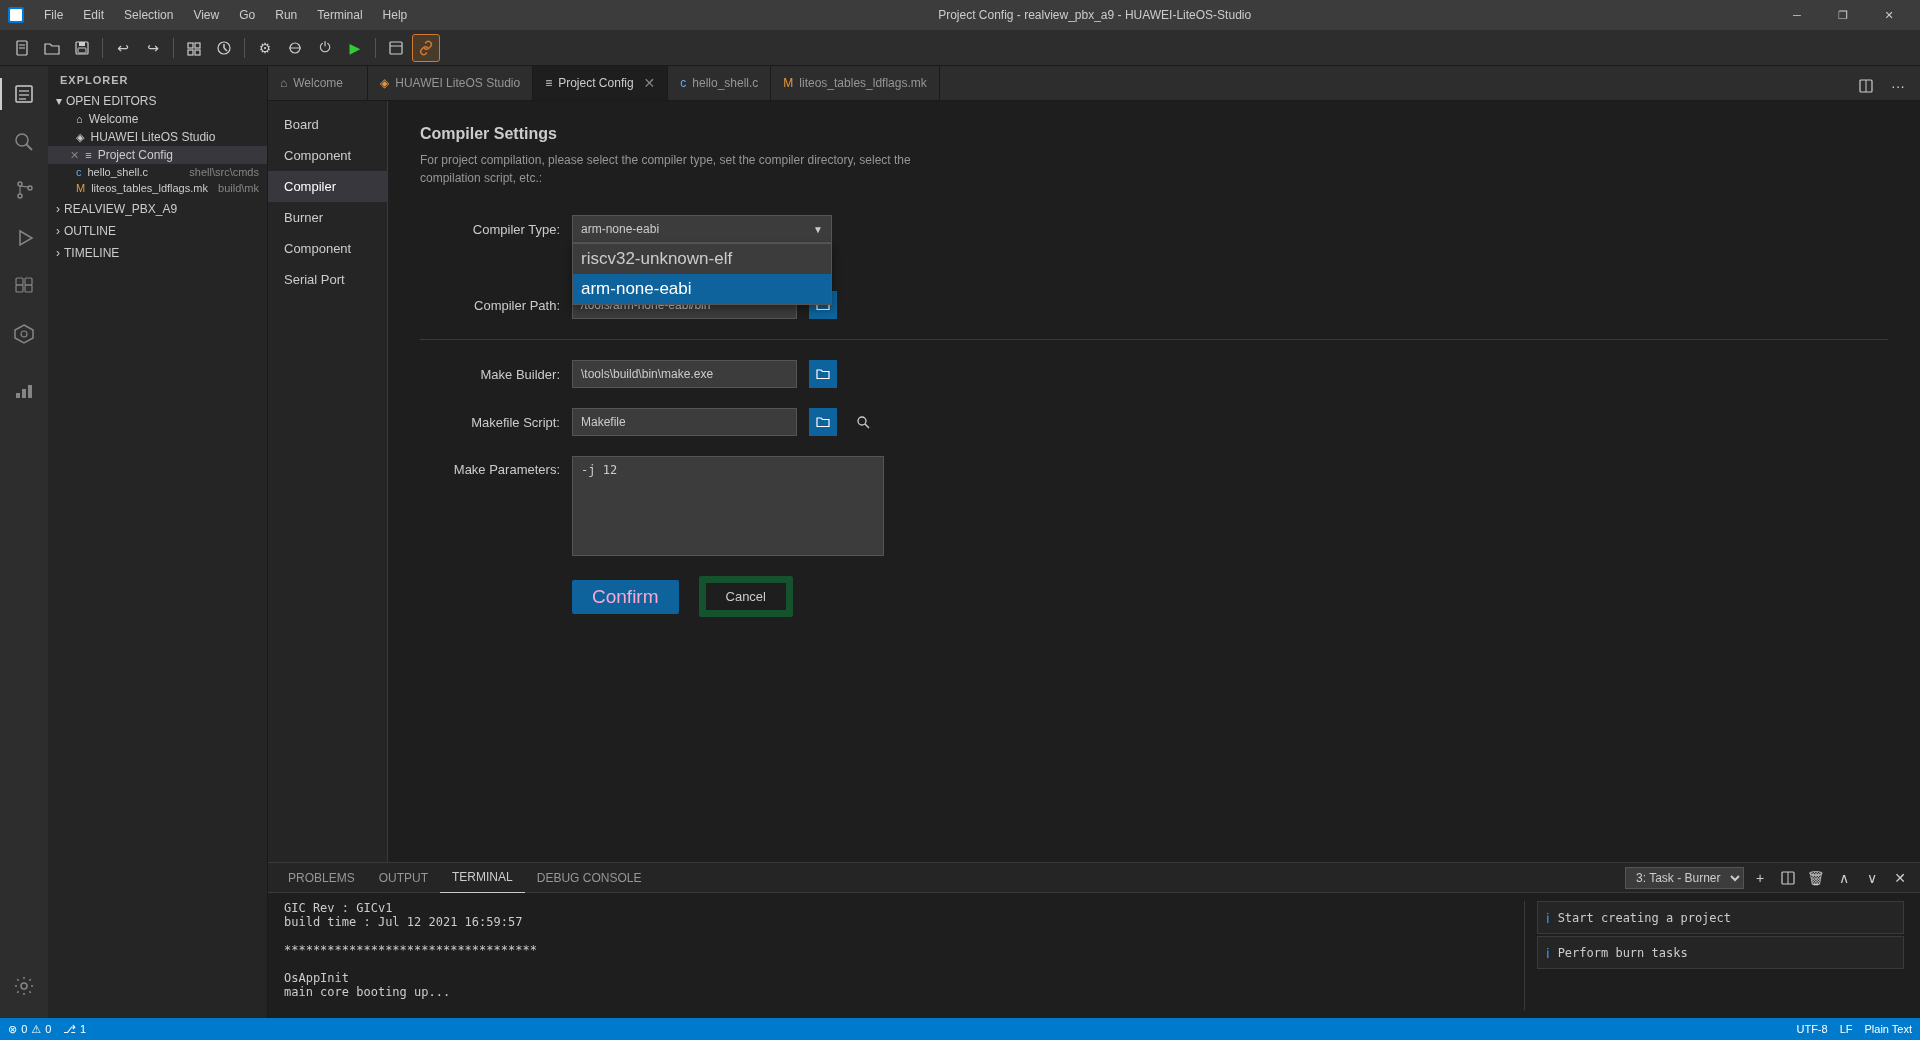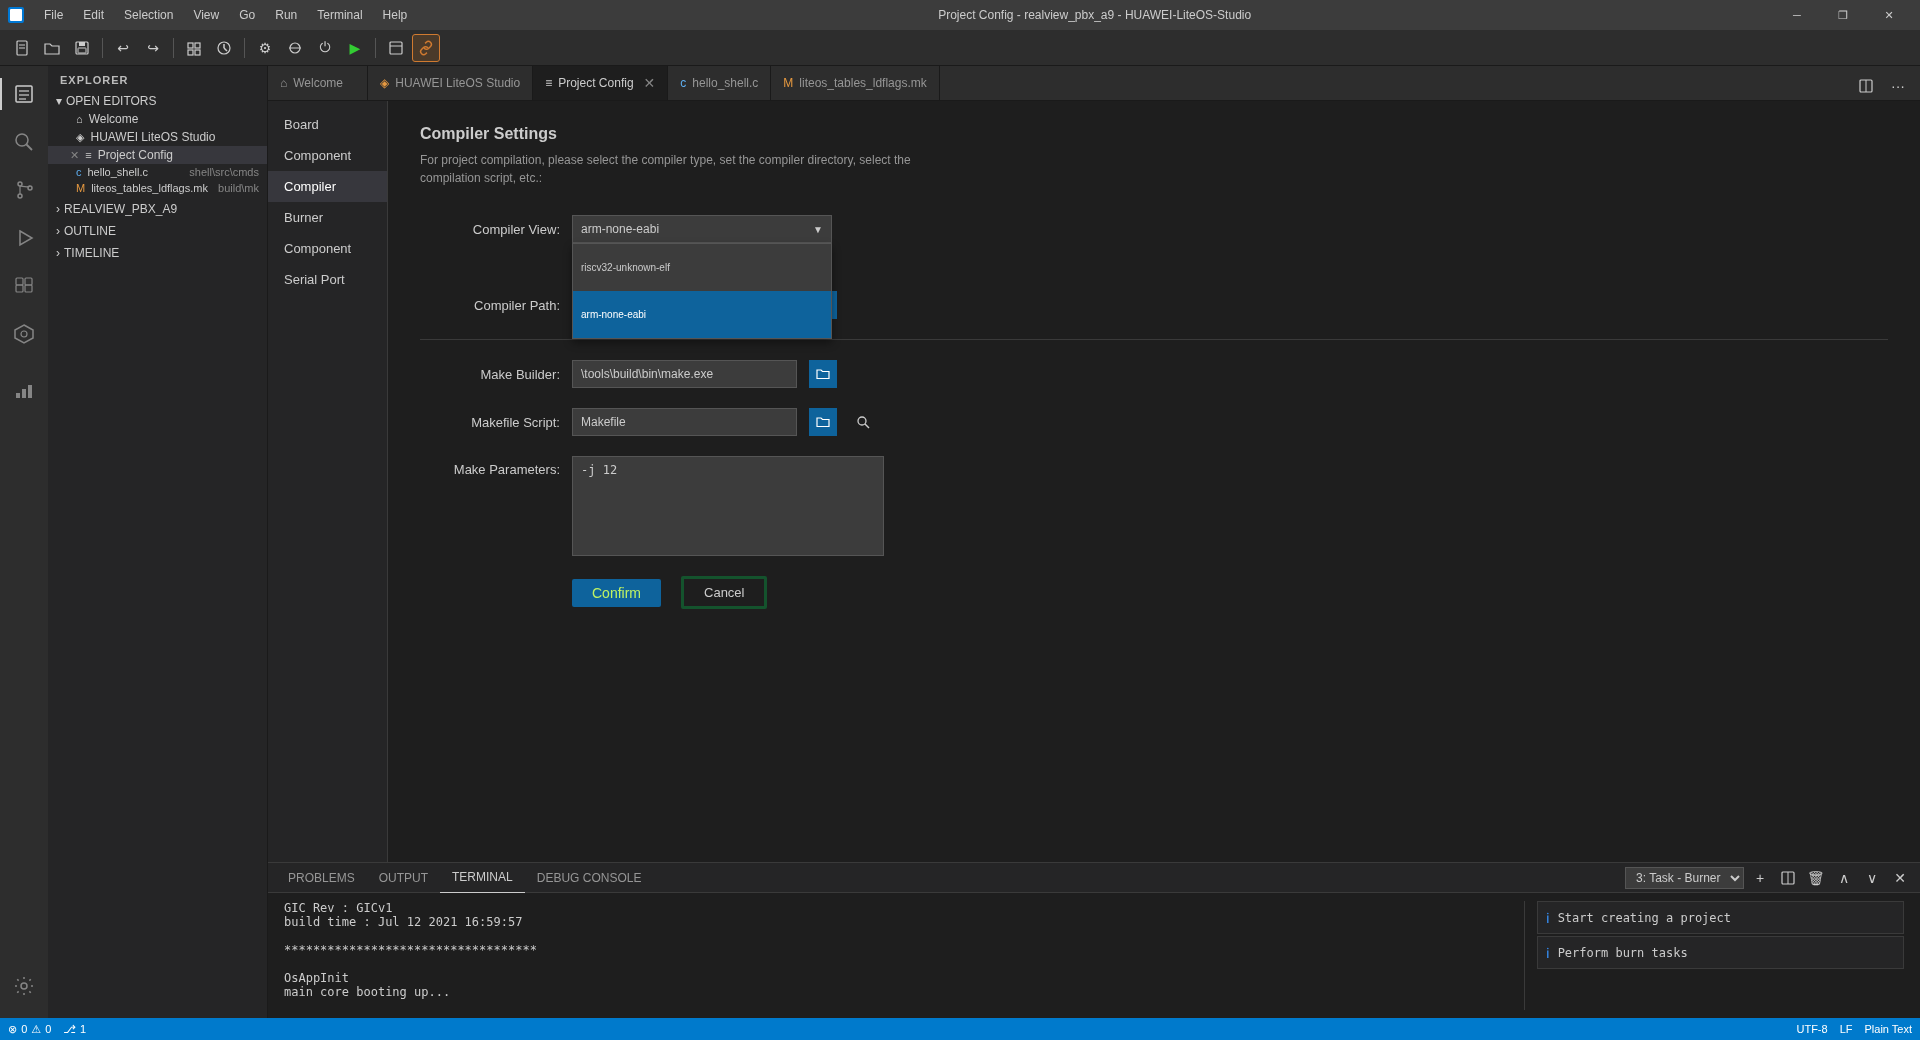--- a/index.html
+++ b/index.html
@@ -325,22 +325,22 @@
       position: absolute;
       top: 28px;
       left: 0;
       width: 260px;
       background: #3c3c3c;
       border: 1px solid #555;
       z-index: 100;
       box-shadow: 0 4px 8px rgba(0,0,0,0.4);
     }
     .dropdown-option {
-      padding: 18px 8px;
-      font-size: 10px;
+      padding: 5px 8px;
+      font-size: 17px;
       color: #cccccc;
       cursor: pointer;
     }
     .dropdown-option.selected { background: #0e639c; color: #ffffff; }
 
     .browse-btn {
       width: 28px;
       height: 28px;
       background: #0e639c;
       border: none;
@@ -383,29 +383,29 @@
       resize: none;
       outline: none;
       font-family: monospace;
     }
 
     
     .btn-primary {
       padding: 6px 20px;
       background: #0e639c;
       border: none;
-      color: #bef264;
-      font-size: 14px;
+      color: #f9a8d4;
+      font-size: 19px;
       cursor: pointer;
       border-radius: 2px;
     }
     .btn-secondary {
       padding: 6px 20px;
       background: transparent;
-      border: 3px solid #14532d;
+      border: 7px solid #14532d;
       color: #cccccc;
       font-size: 13px;
       cursor: pointer;
       border-radius: 2px;
       margin-left: 8px;
     }
 
     
     #terminal-area {
       height: 156px;
@@ -769,21 +769,21 @@
         <div class="config-nav-item">Burner</div>
         <div class="config-nav-item">Component</div>
         <div class="config-nav-item">Serial Port</div>
       </div>
 
       <div id="config-panel">
         <h2>Compiler Settings</h2>
         <p class="description">For project compilation, please select the compiler type, set the compiler directory, select the<br>compilation script, etc.:</p>
 
         <div class="form-row">
-          <div class="form-label">Compiler View:</div>
+          <div class="form-label">Compiler Type:</div>
           <div class="dropdown-wrapper">
             <div class="dropdown-btn">
               <span>arm-none-eabi</span>
               <span class="dropdown-arrow">▼</span>
             </div>
             <div class="dropdown-menu">
               <div class="dropdown-option">riscv32-unknown-elf</div>
               <div class="dropdown-option selected">arm-none-eabi</div>
             </div>
           </div>

